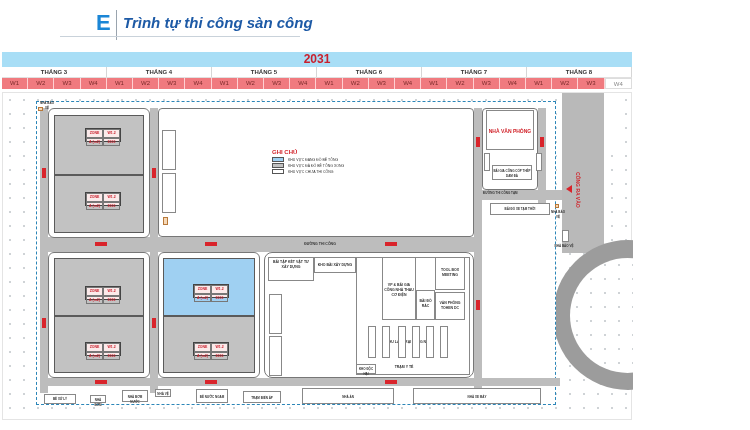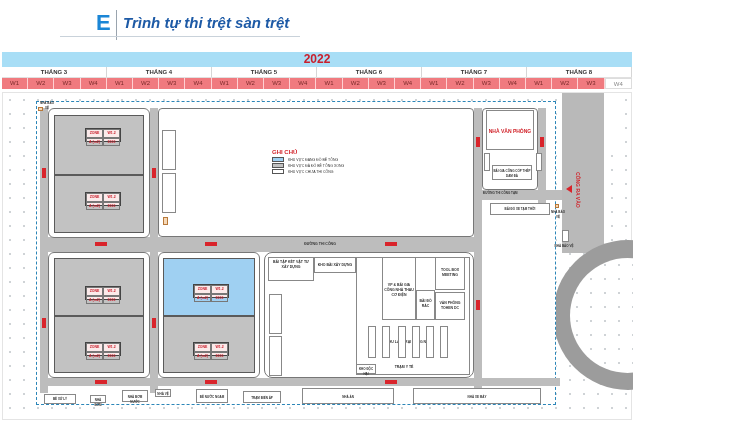--- a/index.html
+++ b/index.html
@@ -40,25 +40,25 @@
   .vlbl { writing-mode: vertical-rl; transform: rotate(180deg); font-size: 3.5px; color: #333; text-align: center; }
   .legend { font-size: 6px; }
 </style>
 </head>
 <body>
 
 <div class="stage">
 
   <div class="abs hdr-letter">E</div>
   <div class="abs hdr-sep"></div>
-  <div class="abs hdr-title">Trình tự thi trệt sàn trệt</div>
+  <div class="abs hdr-title">Trình tự thi công sàn công</div>
   <div class="abs hdr-rule"></div>
 
   <div class="abs gantt">
-    <div class="g-year">2022</div>
+    <div class="g-year">2031</div>
     <div class="g-months">
       <div class="g-month">THÁNG 3</div>
       <div class="g-month">THÁNG 4</div>
       <div class="g-month">THÁNG 5</div>
       <div class="g-month">THÁNG 6</div>
       <div class="g-month">THÁNG 7</div>
       <div class="g-month">THÁNG 8</div>
     </div>
     <div class="g-weeks">
       <div class="g-week">W1</div>

